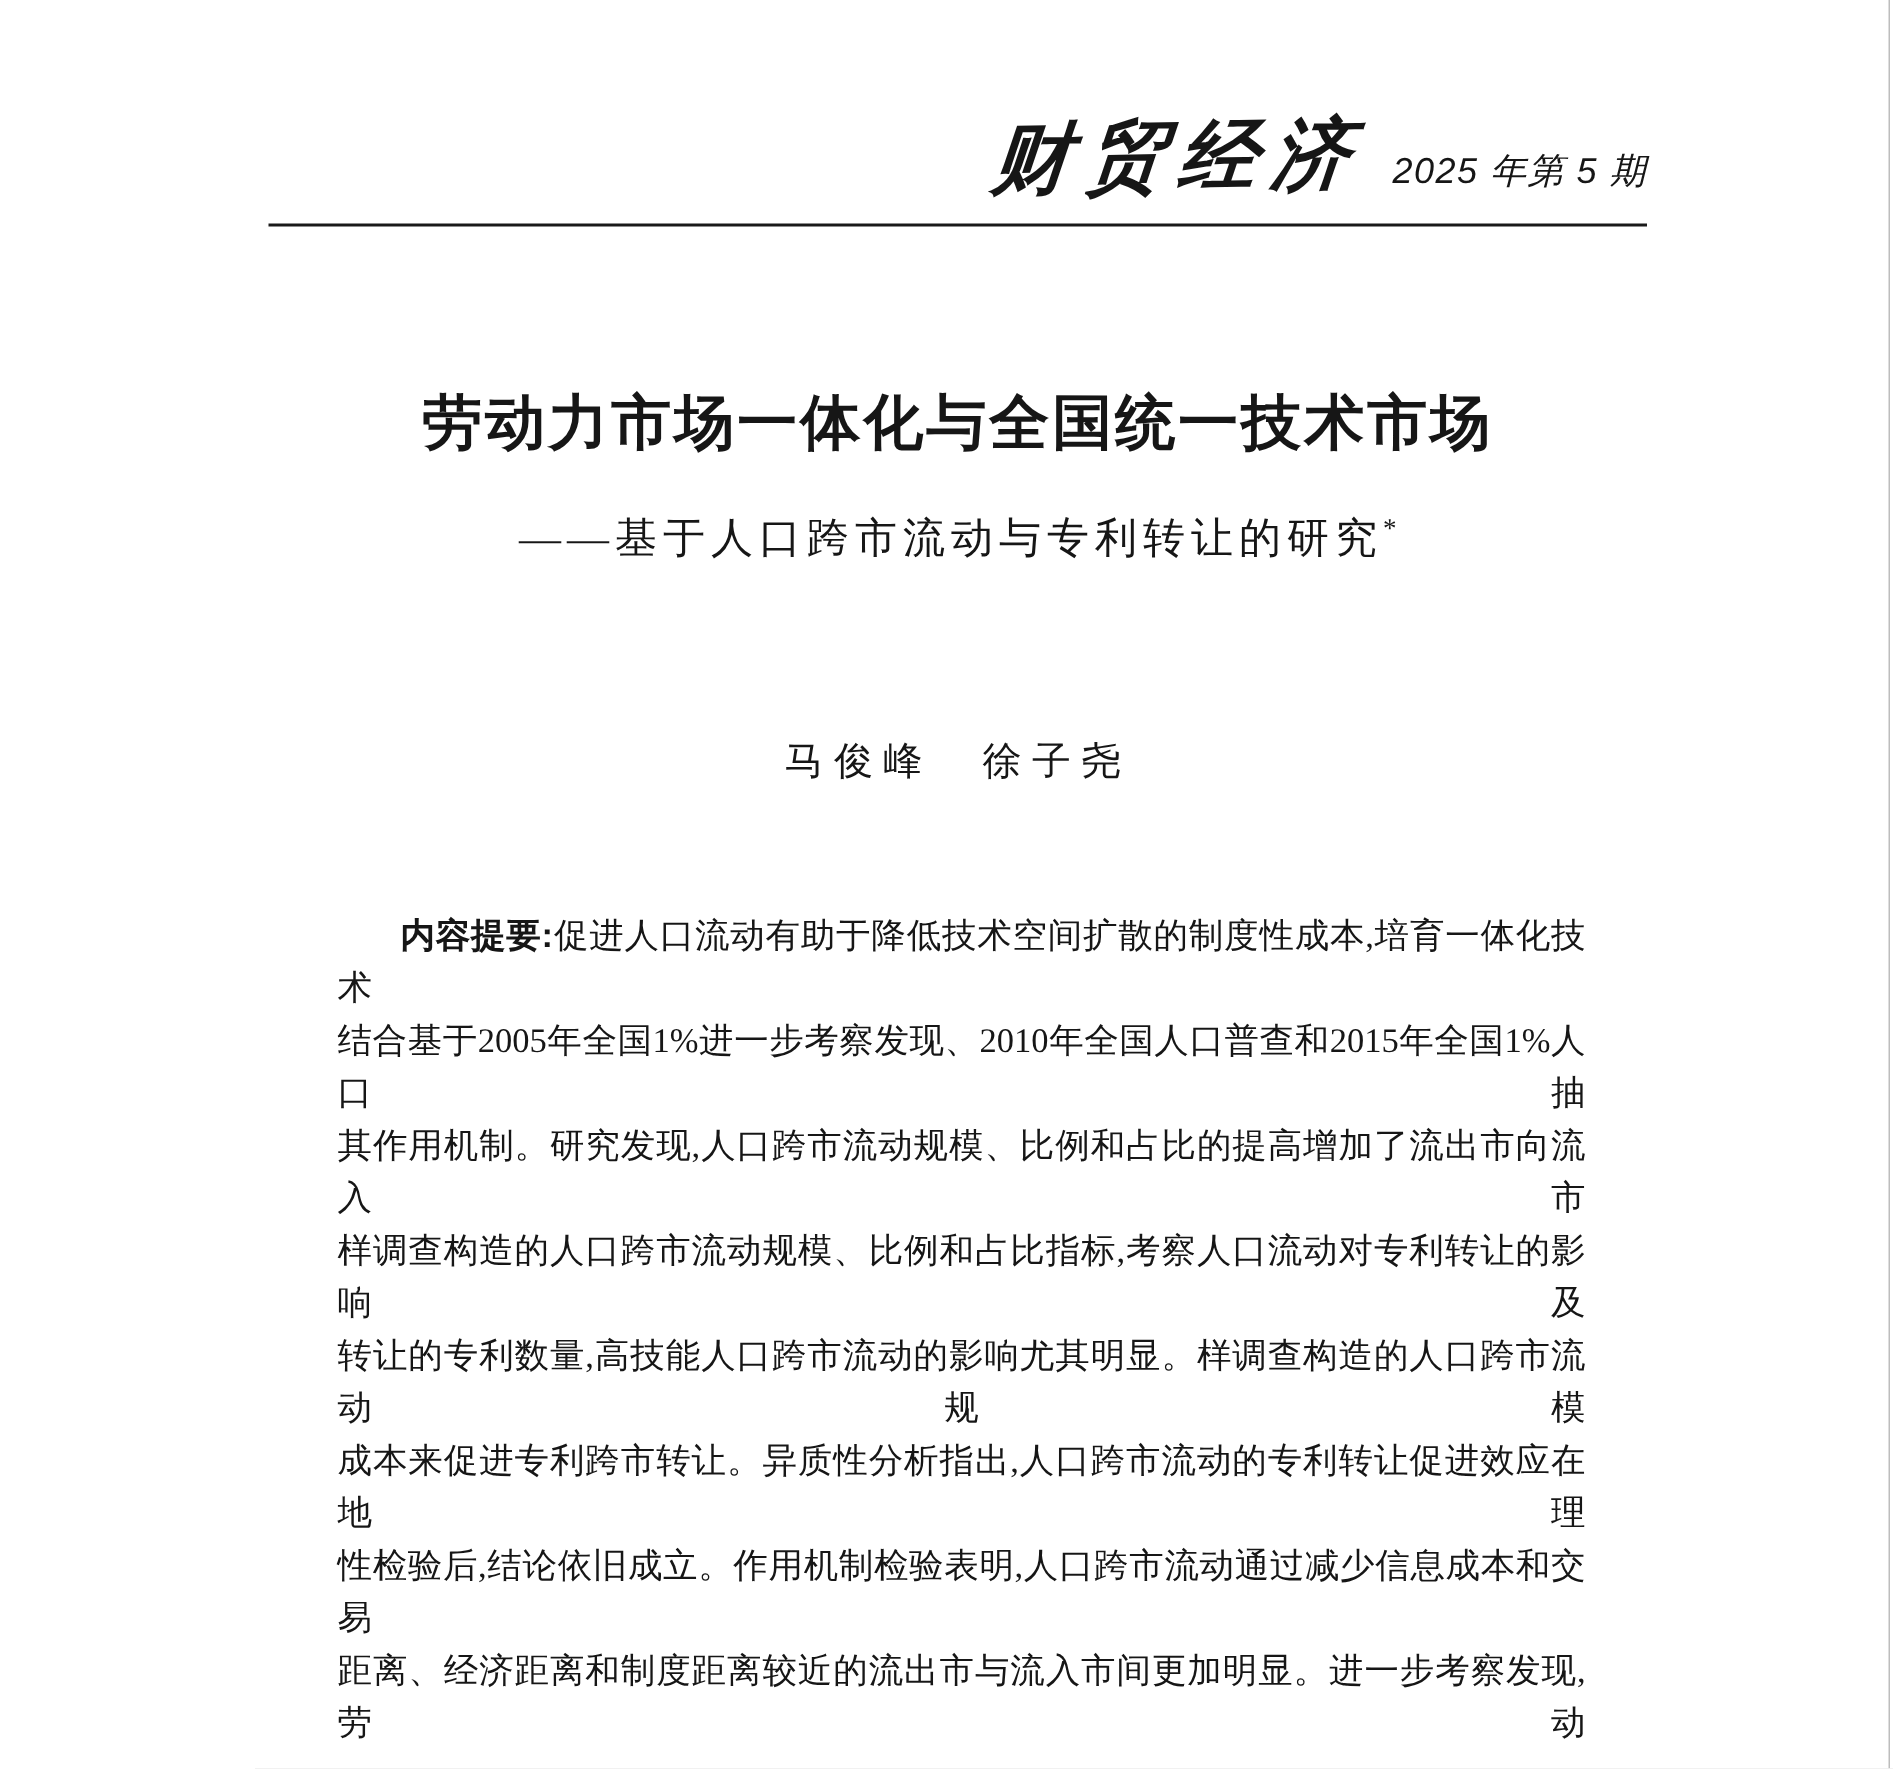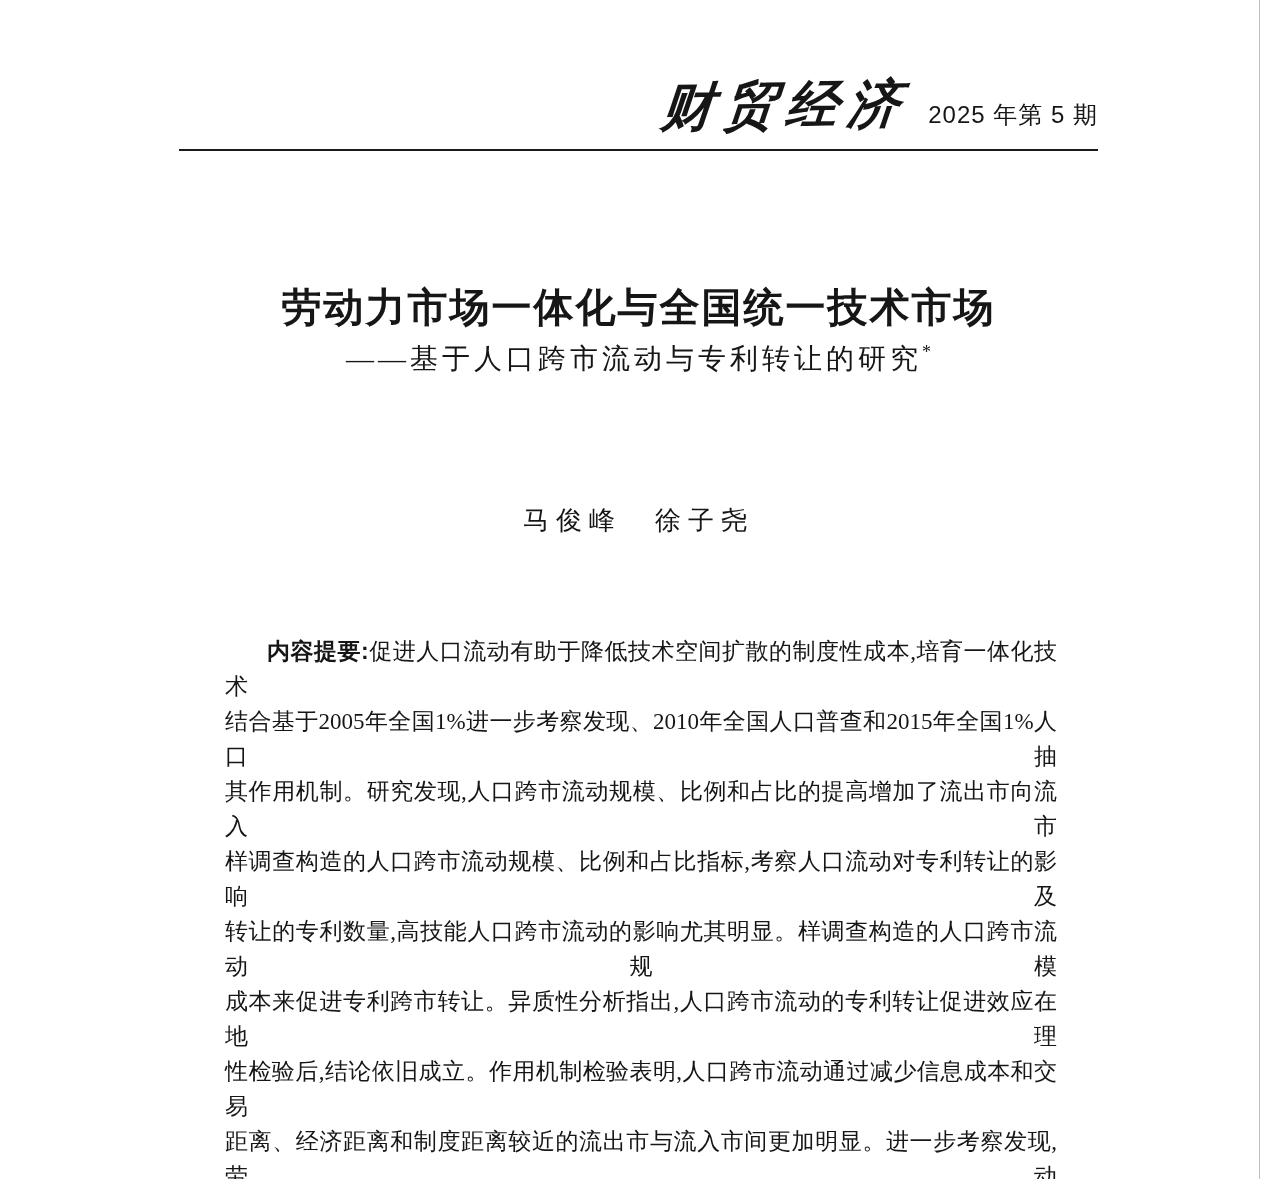--- a/index.html
+++ b/index.html
@@ -35,35 +35,36 @@
     transform: skewX(-6deg) rotate(-1deg);
     white-space: nowrap;
   }
   .journal-issue {
     font-family: "Liberation Sans", "DejaVu Sans", sans-serif;
     font-size: 24px;
     line-height: 1;
     padding-bottom: 6px;
     letter-spacing: 1px;
     white-space: nowrap;
+    font-style: italic;
   }
   .header-rule {
     position: absolute;
     left: 179px;
     top: 149px;
     width: 919px;
     height: 2px;
     background: #1a1a1a;
   }
 
   
   .article-title {
     position: absolute;
     left: 179px;
-    top: 280px;
+    top: 254px;
     width: 919px;
     text-align: center;
     font-family: "Liberation Sans", "DejaVu Sans", sans-serif;
     font-weight: 700;
     font-size: 40px;
     letter-spacing: 2px;
     white-space: nowrap;
   }
   .article-subtitle {
     position: absolute;
@@ -76,21 +77,21 @@
     white-space: nowrap;
   }
   .footnote-marker {
     font-size: 18px;
     vertical-align: 10px;
     letter-spacing: 0;
   }
   .authors {
     position: absolute;
     left: 179px;
-    top: 503px;
+    top: 490px;
     width: 919px;
     text-align: center;
     font-size: 26px;
     letter-spacing: 7px;
     white-space: nowrap;
   }
 
   
   .textblock {
     position: absolute;
@@ -102,21 +103,21 @@
   }
   .jline {
     text-align: justify;
     text-align-last: justify;
     text-justify: inter-character;
   }
   .label {
     font-family: "Liberation Sans", "DejaVu Sans", sans-serif;
     font-weight: 700;
   }
-  .abs-first { text-indent: 42px; margin-top: 28px; }
+  .abs-first { text-indent: 42px; }
 
   
   .page-edge-line {
     position: absolute;
     right: 2px;
     top: 0;
     width: 1px;
     height: 100%;
     background: #bdbdbd;
   }

